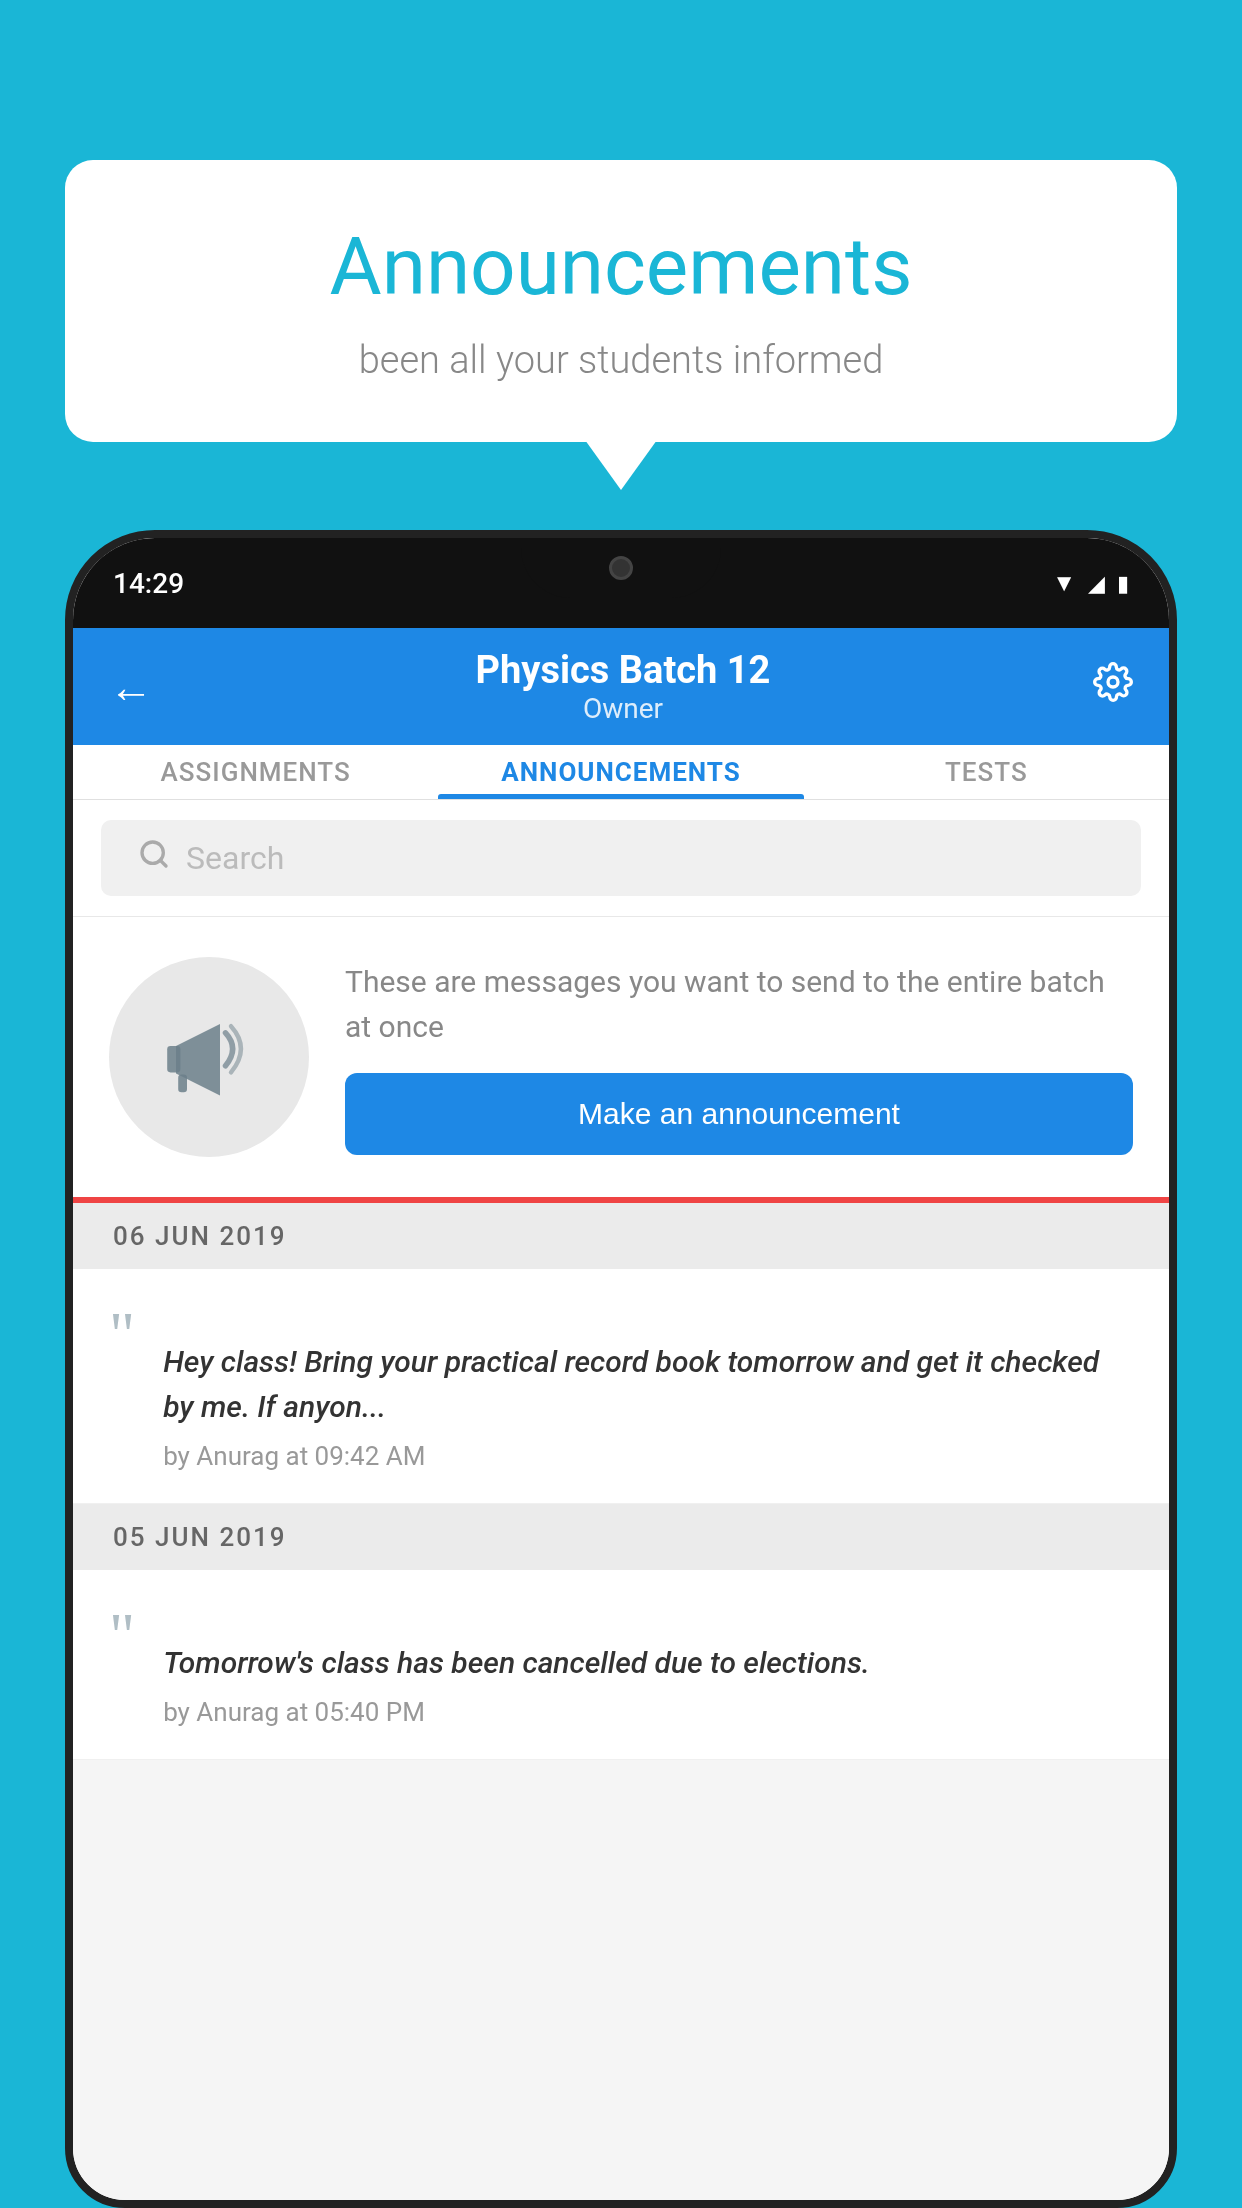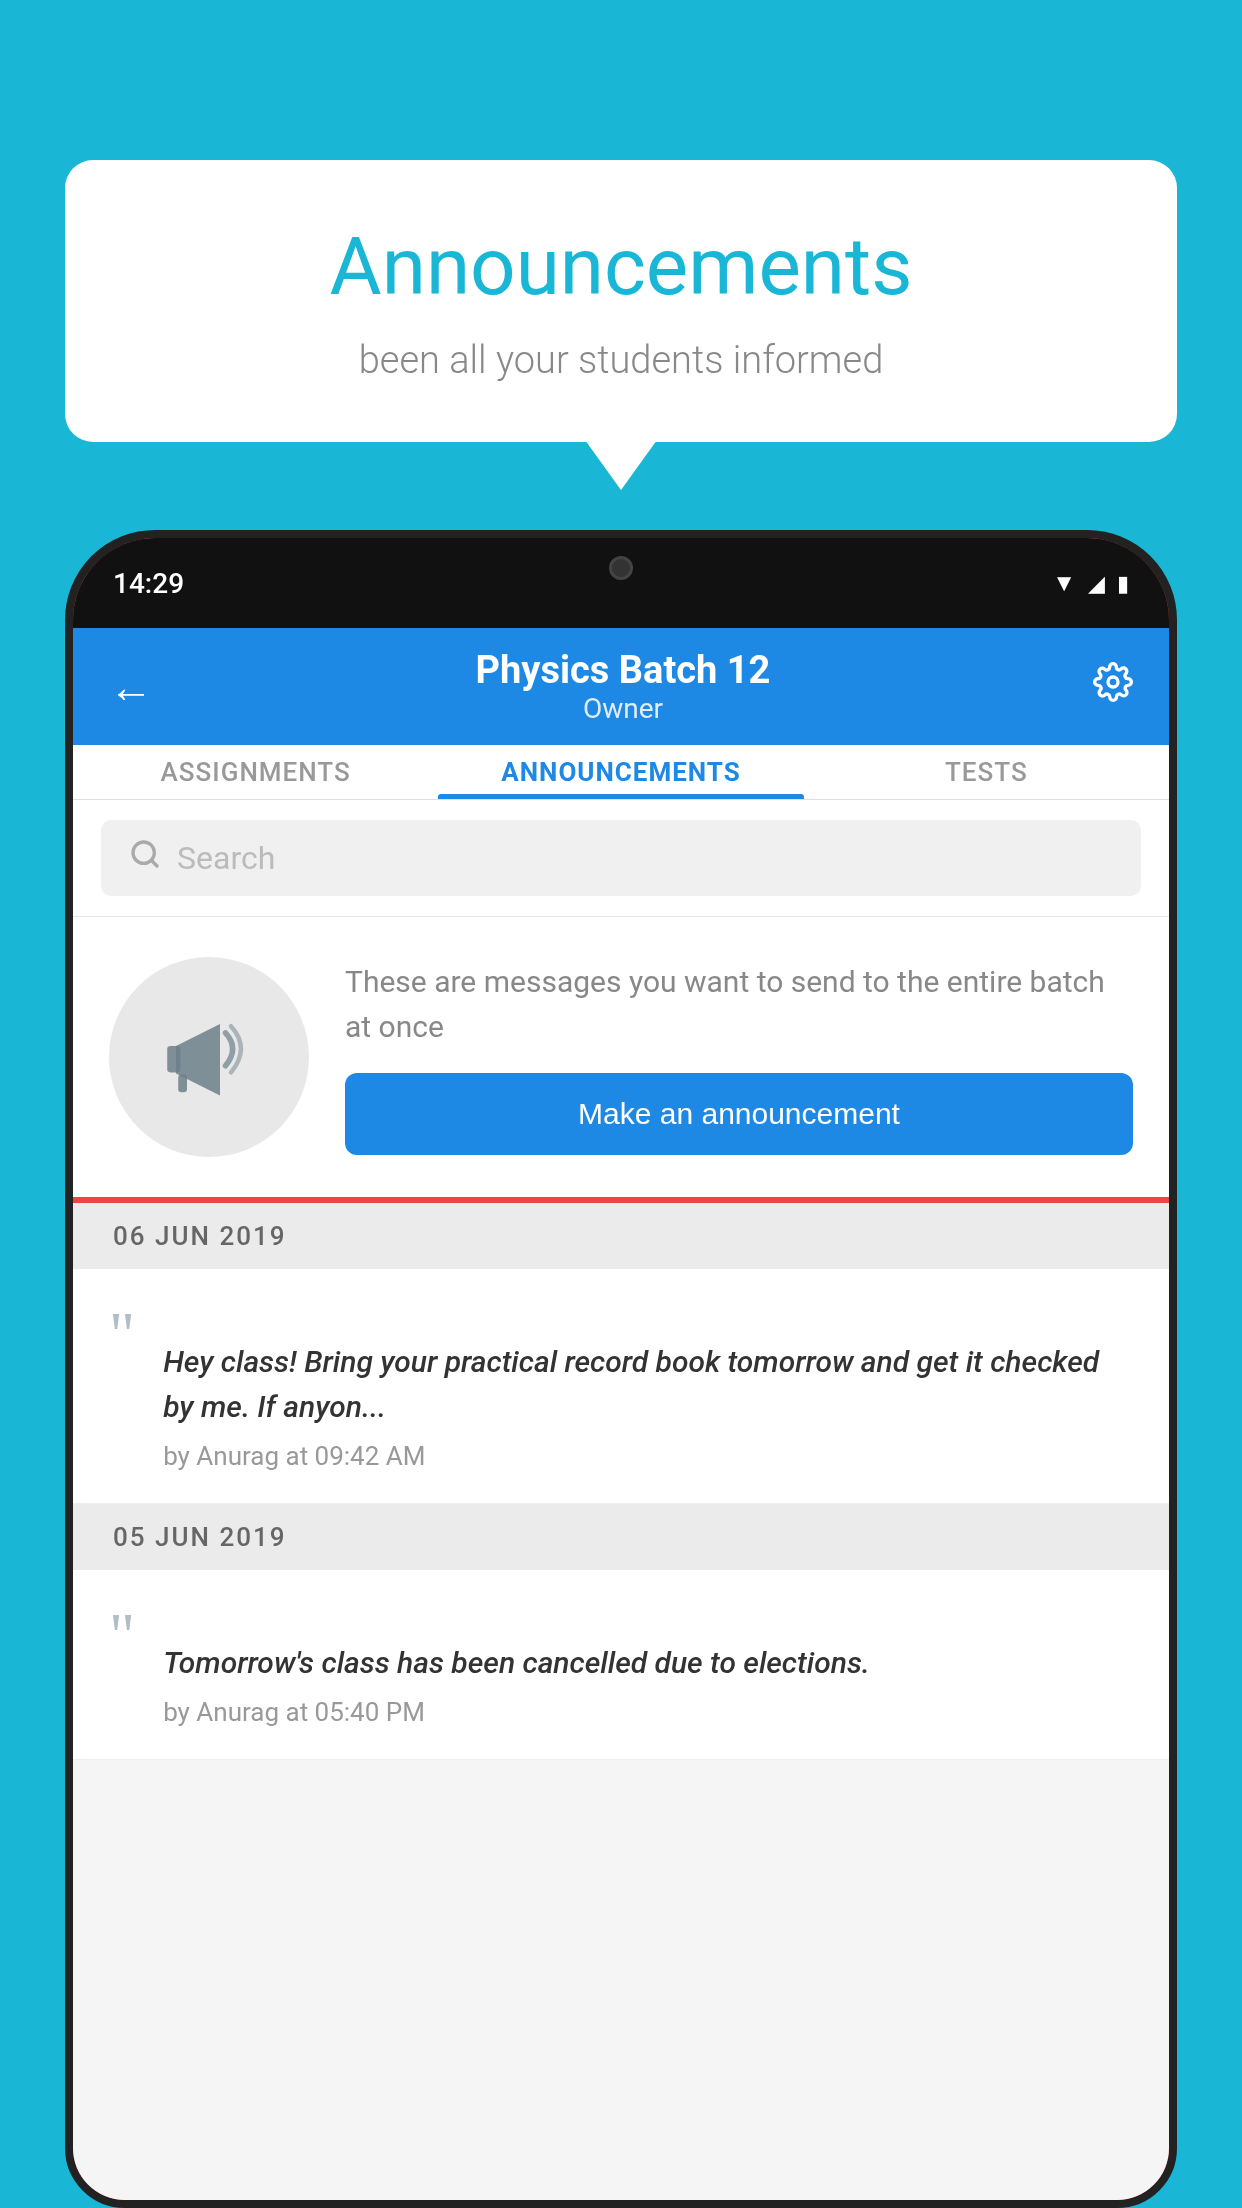--- a/index.html
+++ b/index.html
@@ -50,21 +50,21 @@
       margin-top: -2px;
     }
 
     
     .phone-frame {
       position: absolute;
       top: 530px;
       left: 65px;
       right: 65px;
       bottom: 0px;
-      background: #ef4444;
+      background: #ffffff;
       border-radius: 90px 90px 60px 60px;
       overflow: hidden;
       border: 8px solid #222;
       text-decoration: underline;
     }
     .phone-notch-area {
       position: absolute;
       top: 0;
       left: 0;
       right: 0;
@@ -189,21 +189,21 @@
     .search-container {
       background: white;
       padding: 20px 28px;
       border-bottom: 1px solid #e8e8e8;
     }
     .search-bar {
       background: #f0f0f0;
       border-radius: 10px;
       display: flex;
       align-items: center;
-      padding: 18px 28px;
+      padding: 18px 37px;
       gap: 16px;
     }
     .search-icon-wrap {
       color: #aaa;
       font-size: 32px;
     }
     .search-input-text {
       color: #bbb;
       font-size: 32px;
     }

